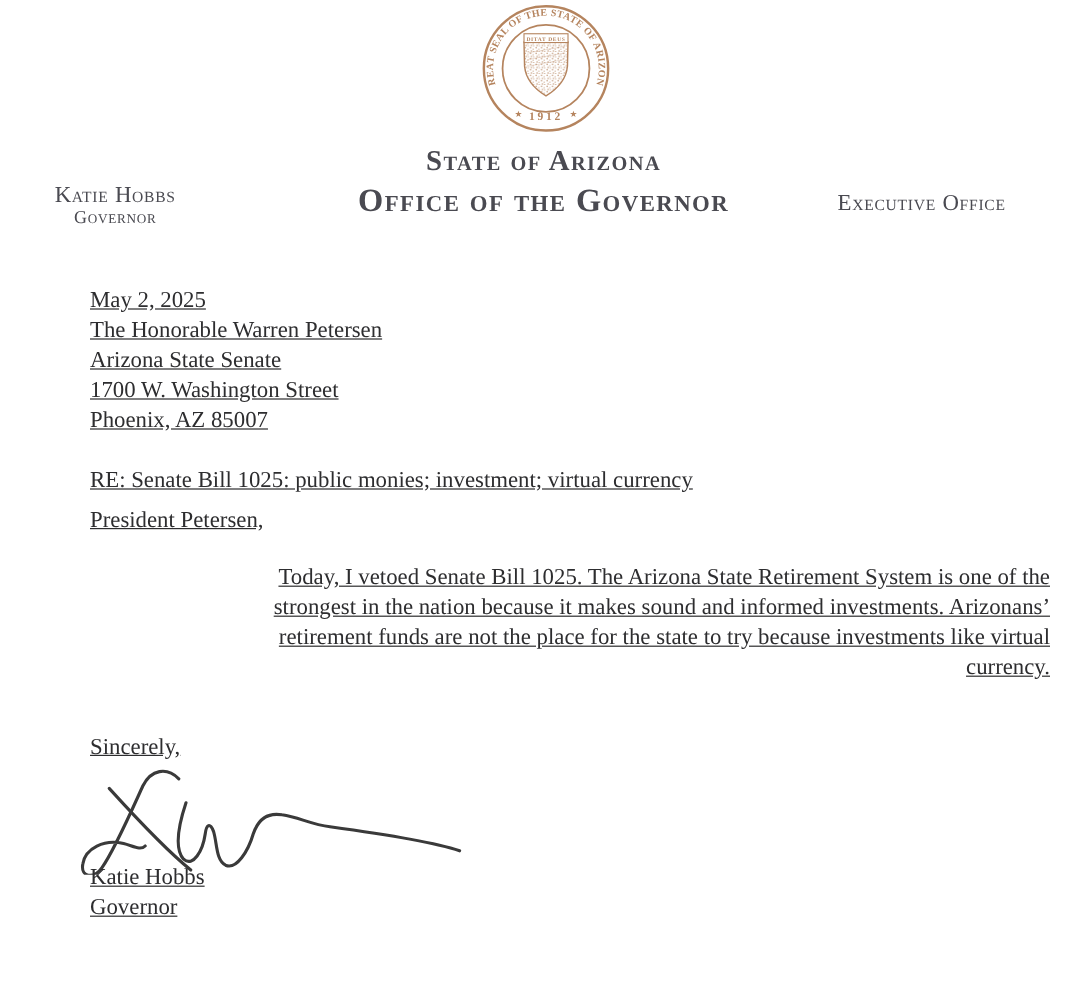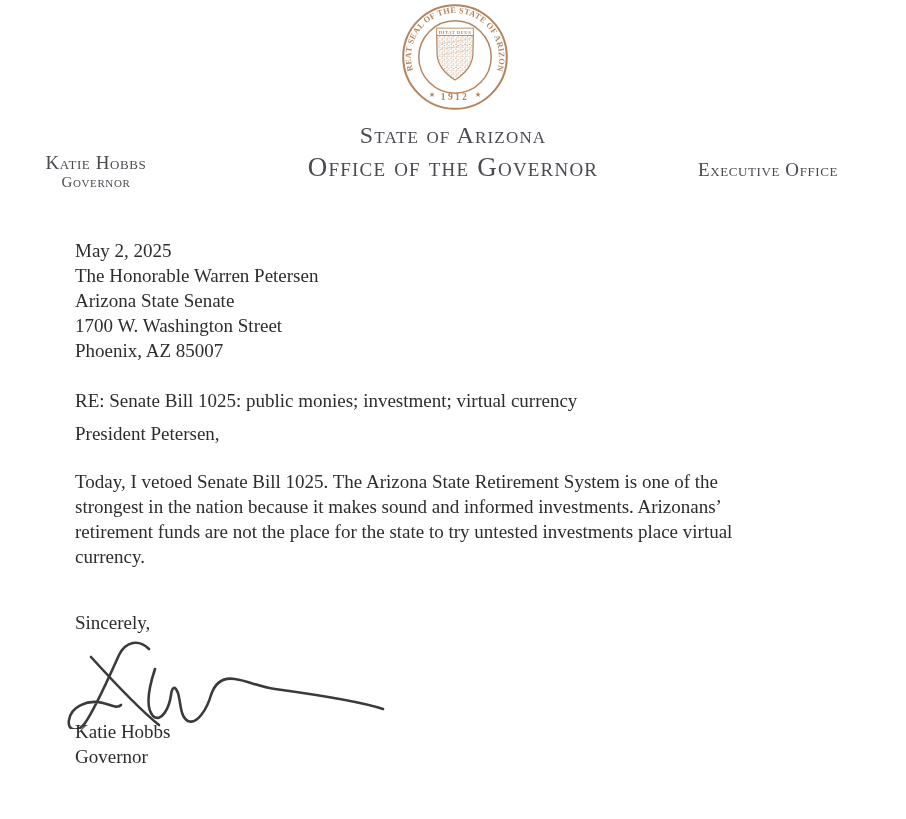--- a/index.html
+++ b/index.html
@@ -15,39 +15,39 @@
     position:relative;
     width:906px; height:819px;
     background:var(--background);
     overflow:hidden;
     font-family:"Liberation Serif","DejaVu Serif",serif;
   }
   
   .seal { position:absolute; left:400px; top:2px; width:110px; height:110px; }
   .seal svg { width:110px; height:110px; color:var(--seal); display:block; }
 
-  .head-center { position:absolute; top:122px; left:0; width:100%; text-align:center; color:var(--header-text); }
+  .head-center { position:absolute; top:122px; left:0; width:100%; text-align:center; color:var(--header-text);font-weight:bold; }
   .head-state  { font-size:24px; font-variant:small-caps; letter-spacing:1.2px; line-height:27px; }
   .head-office { font-size:27px; font-variant:small-caps; letter-spacing:1.2px; line-height:30px; margin-top:3px;text-align:center; }
 
   .head-left { position:absolute; top:152px; left:26px; width:140px; text-align:center; color:var(--header-text); }
   .head-name  { font-size:19px; font-variant:small-caps; letter-spacing:0.6px; line-height:22px; }
   .head-title { font-size:15px; font-variant:small-caps; letter-spacing:0.6px; line-height:17px; }
 
   .head-right { position:absolute; top:159px; left:698px; color:var(--header-text);
                 font-size:19px; font-variant:small-caps; letter-spacing:0.6px; }
 
   
   .content { position:absolute; left:75px; top:238px; width:800px;
              color:var(--body-text); font-size:19px; line-height:25px; }
-  .line { white-space:nowrap; }
+  .line { white-space:nowrap;text-decoration:underline; }
   .block-recipient  { }
   .block-re         { margin-top:25px; }
   .block-salutation { margin-top:8px; }
-  .block-body       { margin-top:23px; }
+  .block-body       { margin-top:23px;text-align:right; }
   .block-closing    { margin-top:41px; }
   .signature-svg { display:block; margin:4px 0 0 -12px; color:var(--signature); }
   .block-signer { margin-top:-10px; }
 </style>
 </head>
 <body>
 
 <div class="page">
 
   <div class="seal">
@@ -99,21 +99,21 @@
       <div class="line">Phoenix, AZ 85007</div>
     </div>
 
     <div class="block-re line">RE: Senate Bill 1025: public monies; investment; virtual currency</div>
 
     <div class="block-salutation line">President Petersen,</div>
 
     <div class="block-body">
       <div class="line">Today, I vetoed Senate Bill 1025. The Arizona State Retirement System is one of the</div>
       <div class="line">strongest in the nation because it makes sound and informed investments. Arizonans’</div>
-      <div class="line">retirement funds are not the place for the state to try untested investments place virtual</div>
+      <div class="line">retirement funds are not the place for the state to try because investments like virtual</div>
       <div class="line">currency.</div>
     </div>
 
     <div class="block-closing line">Sincerely,</div>
 
     <svg class="signature-svg" width="330" height="90" viewBox="0 0 330 90">
       <g fill="none" stroke="currentColor" stroke-width="2.6" stroke-linecap="round">
         <path d="M 86,10 C 76,0 63,2 56,16 C 46,38 32,70 22,84 C 15,94 4,92 6,81 C 8,68 24,60 40,64 C 48,66 54,70 58,66"></path>
         <path d="M 28,18 C 48,40 76,70 96,86"></path>
         <path d="M 92,30 C 86,48 82,68 90,77 C 98,84 106,70 108,56 C 109,48 112,46 115,54 C 118,64 117,78 125,82 C 134,86 144,70 148,56 C 152,44 160,38 172,40 C 186,42 196,48 212,50 C 256,56 296,62 320,70"></path>

